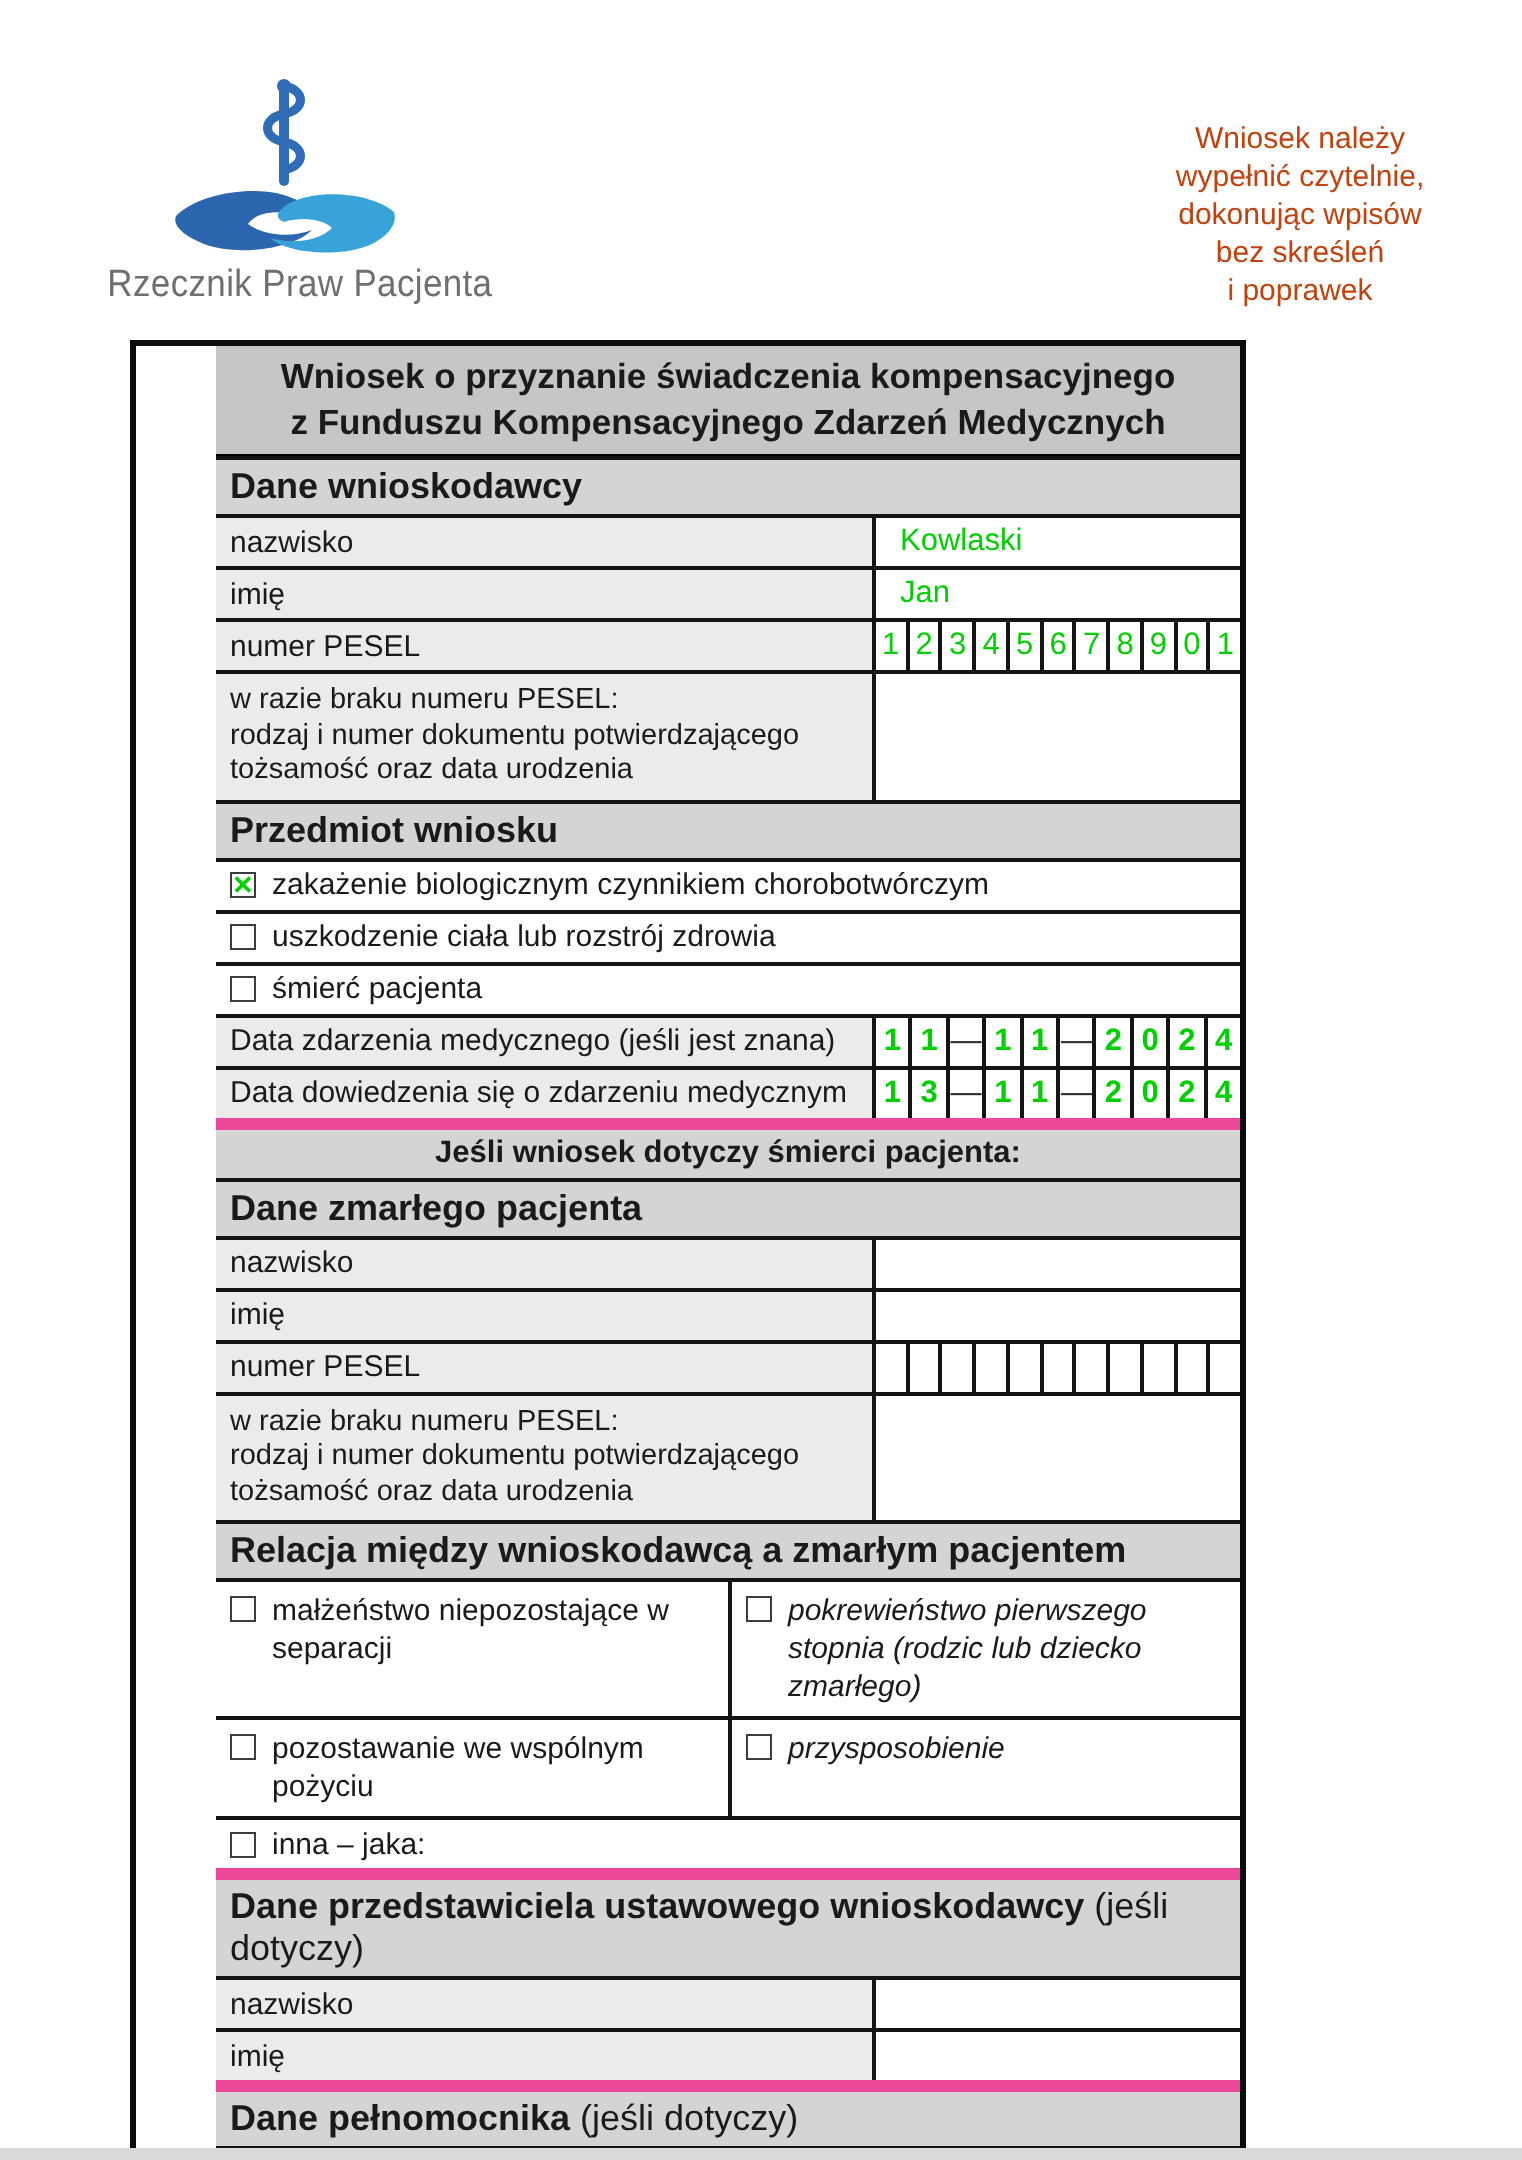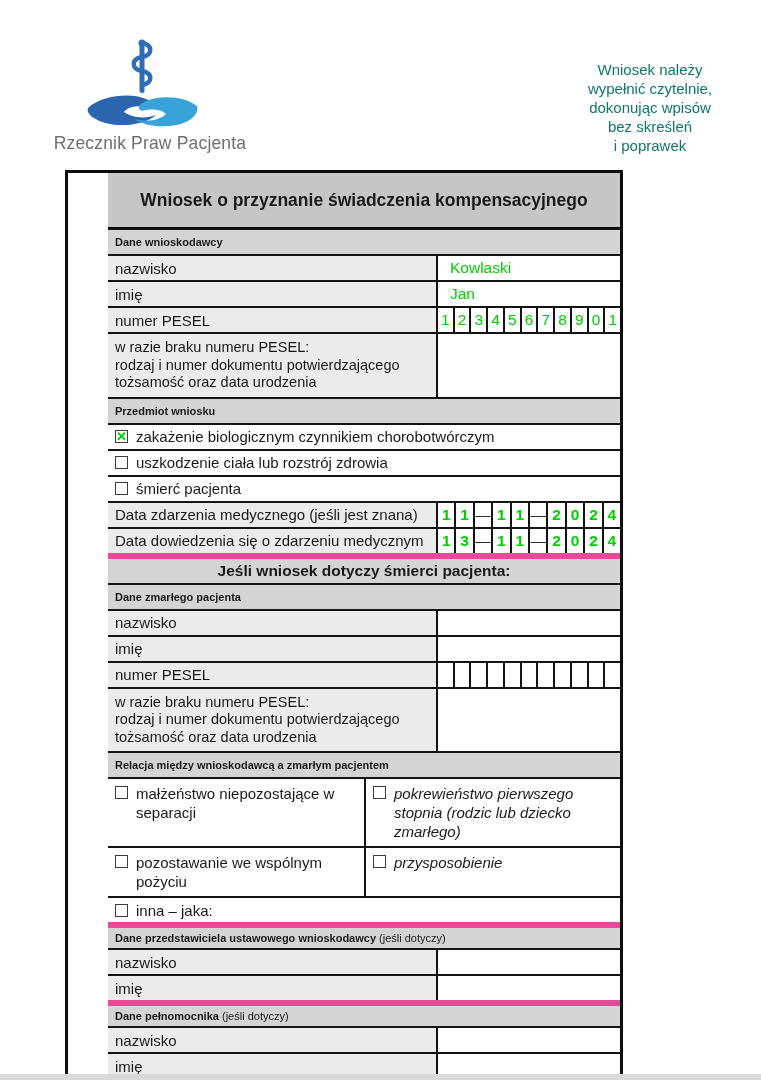--- a/index.html
+++ b/index.html
@@ -10,37 +10,37 @@
   }
   
   .logo-wrap { position:absolute; left:46px; top:38px; width:192px; text-align:center; }
   .logo-svg { display:block; margin:0 auto; }
   .logo-caption {
     margin-top:2px; color:var(--logo-text,#6f6f6f); font-size:19px; white-space:nowrap;
     transform:scaleX(.92); transform-origin:center; letter-spacing:.2px;
   }
   .notice {
     position:absolute; left:552px; top:60px; width:196px;
-    text-align:center; font-size:15px; line-height:19px; color:#0f766e;
+    text-align:center; font-size:15px; line-height:19px; color:#c2410c;
   }
   
   .sheet {
     position:absolute; left:65px; top:170px; width:558px;
     border:3px solid #0d0d0d; background:#fff;padding-left:40px;
   }
   .row { display:flex; align-items:center; border-top:2px solid #141414; min-height:26px; }
   .row.first { border-top:none; }
   .row.thick { border-top:6px solid #ec4899; }
   .r-title {
     min-height:55px; background:var(--title-bg,#c6c6c6);
     flex-direction:column; justify-content:center; border-top:none;
     border-bottom:1px solid #000; padding:4px 0;
   }
   .r-title div { font-weight:bold; font-size:17.5px; line-height:23px; text-align:center; }
-  .r-section { background:var(--section-bg,#d4d4d4); padding:3px 7px; font-size:11px; }
+  .r-section { background:var(--section-bg,#d4d4d4); padding:3px 7px; font-size:18px; }
   .r-section .b { font-weight:bold; }
   .r-banner { background:var(--section-bg,#d4d4d4); justify-content:center; padding:3px 7px; }
   .r-banner span { font-weight:bold; font-size:15.5px; }
   .lbl {
     width:330px; flex:0 0 330px; align-self:stretch; display:flex; flex-direction:column;
     justify-content:center; background:var(--label-bg,#ebebeb);
     border-right:2px solid #141414; padding:3px 7px; font-size:15px;
   }
   .lbl .b { font-weight:normal; }
   .lbl.multi { padding:5px 7px; }
@@ -95,20 +95,21 @@
     <div>wypełnić czytelnie,</div>
     <div>dokonując wpisów</div>
     <div>bez skreśleń</div>
     <div>i poprawek</div>
   </div>
 
   <div class="sheet">
 
     <div class="row r-title first">
       <div>Wniosek o przyznanie świadczenia kompensacyjnego</div>
+      <div>z Funduszu Kompensacyjnego Zdarzeń Medycznych</div>
     </div>
 
     <div class="row r-section">
       <span class="b">Dane wnioskodawcy</span>
     </div>
 
     <div class="row">
       <div class="lbl">
           <span class="b">nazwisko</span>
         </div>

